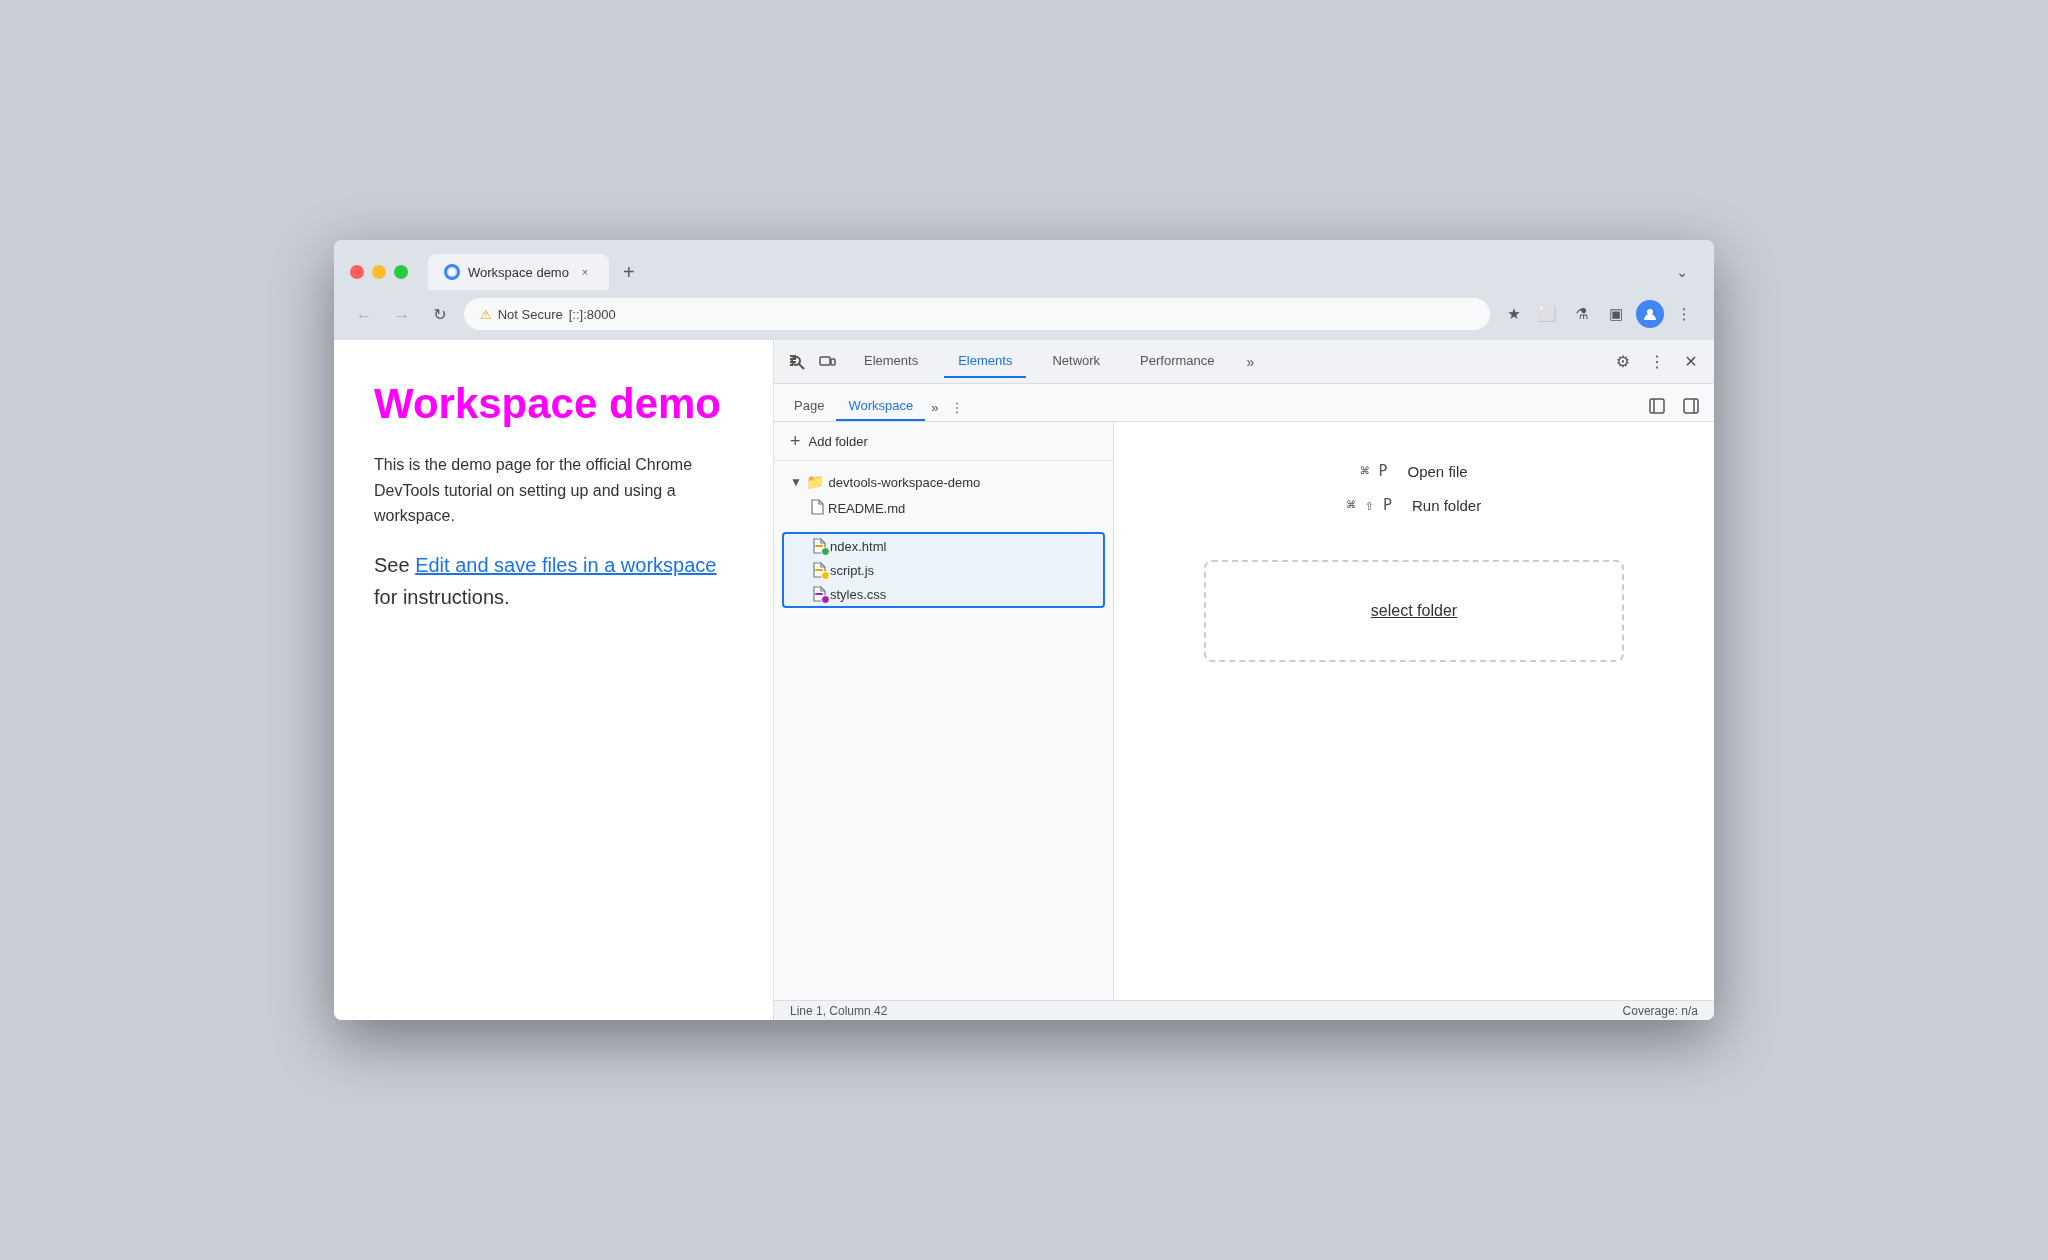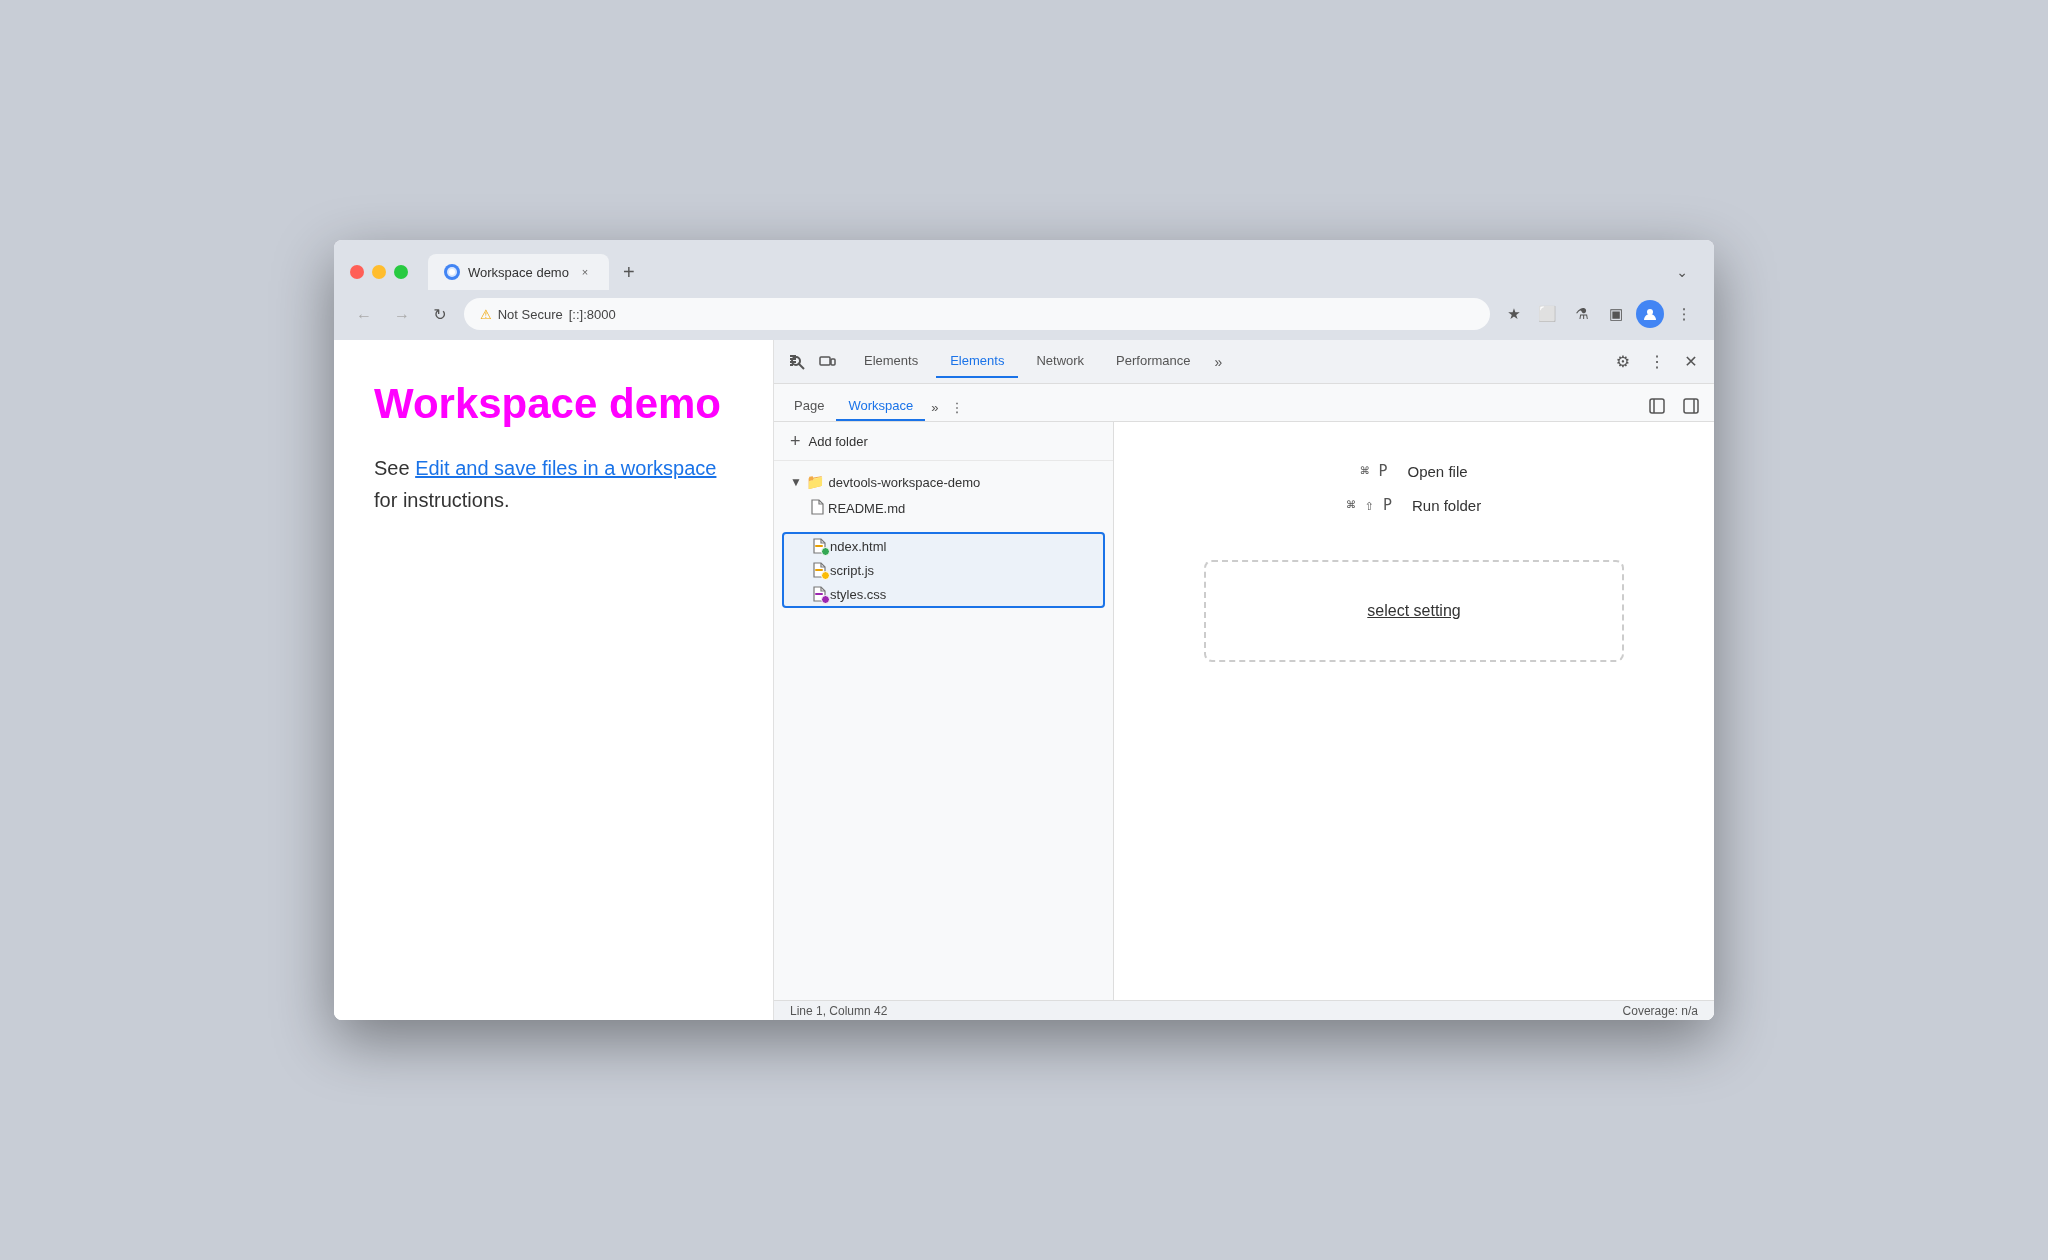--- a/index.html
+++ b/index.html
@@ -218,21 +218,21 @@
       align-items: center;
       justify-content: center;
       border-radius: 4px;
       color: #555;
       font-size: 16px;
       cursor: pointer;
     }
     .dt-tabs {
       display: flex;
       align-items: center;
-      gap: 4px;
+      gap: 12px;
       flex: 1;
       padding-left: 8px;
     }
     .dt-tab {
       padding: 8px 14px;
       font-size: 13px;
       color: #555;
       cursor: pointer;
       border-bottom: 2px solid transparent;
       white-space: nowrap;
@@ -478,20 +478,21 @@
           </svg>
       </div>
       <div class="toolbar-icon">⋮</div>
     </div>
   </div>
 
   <div class="main-content">
 
     <div class="webpage">
       <div class="page-title">Workspace demo</div>
+      <p class="page-description">This is the demo page for the official Chrome DevTools tutorial on setting up and using a workspace.</p>
       <p class="page-link-text">
         <span>See </span><a class="page-link">Edit and save files in a workspace</a><span> for instructions.</span>
       </p>
     </div>
 
     <div class="devtools">
 
       <div class="dt-toolbar">
         <div class="dt-icon-btn">
           <svg width="18" height="18" viewBox="0 0 18 18" fill="none">
@@ -613,21 +614,21 @@
         <div class="dt-editor">
           <div class="dt-shortcut-row">
             <span class="dt-shortcut-keys">⌘ P</span>
             <span>Open file</span>
           </div>
           <div class="dt-shortcut-row">
             <span class="dt-shortcut-keys">⌘ ⇧ P</span>
             <span>Run folder</span>
           </div>
           <div class="dt-drop-area">
-            <div class="dt-select-folder">select setting</div>
+            <div class="dt-select-folder">select folder</div>
           </div>
         </div>
       </div>
 
       <div class="dt-status-bar">
         <span>Line 1, Column 42</span>
         <span>Coverage: n/a</span>
       </div>
     </div>
   </div>

